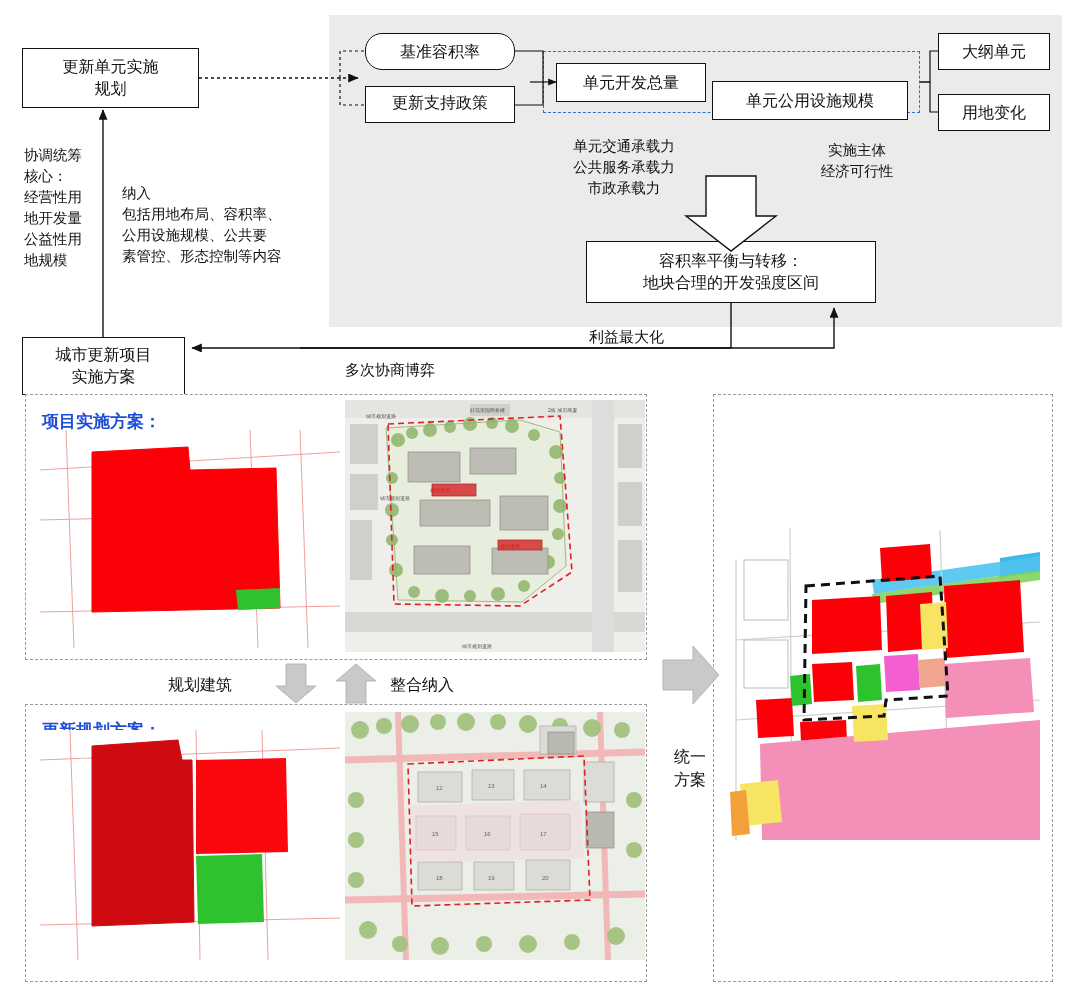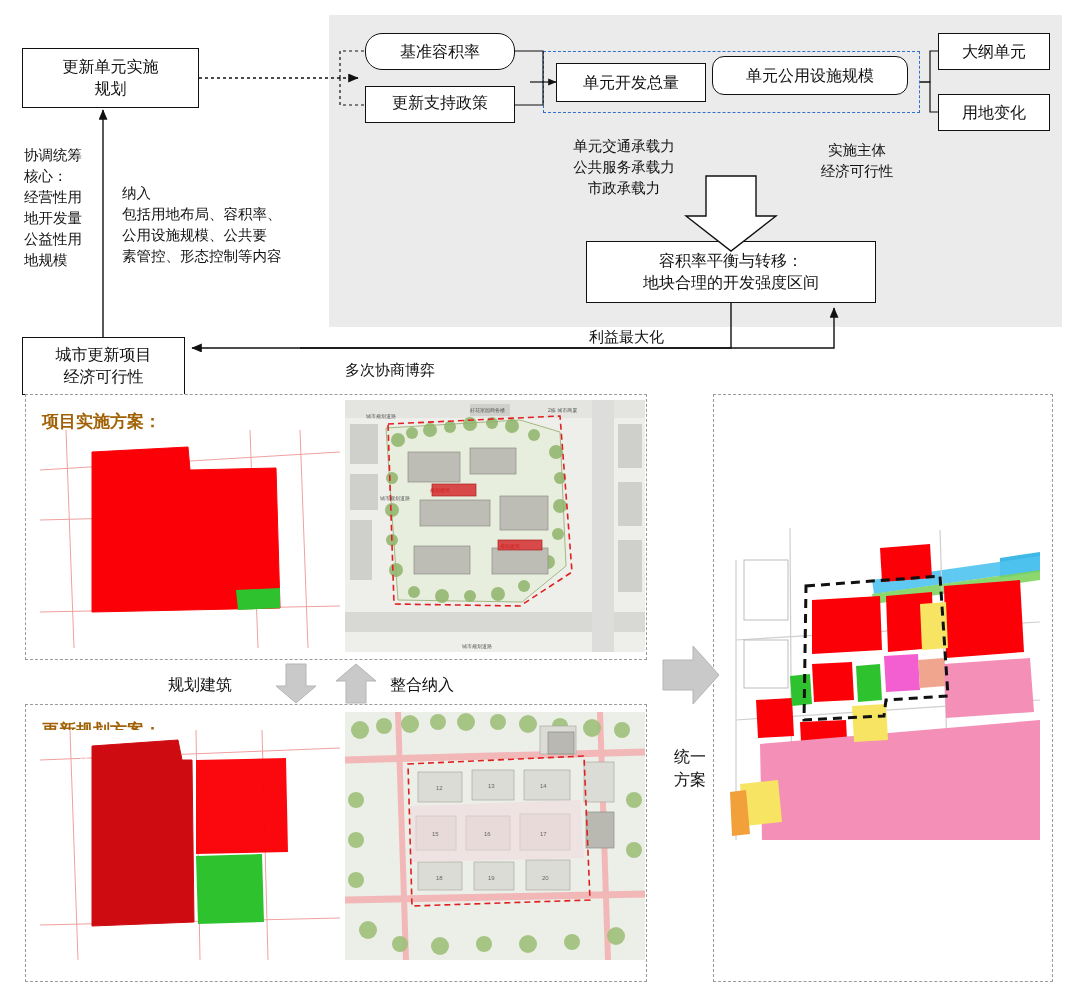--- a/index.html
+++ b/index.html
@@ -44,21 +44,21 @@
   .dashpanel{
     border:1.4px dashed #9a9a9a;
     background:#fff;
   }
 
   
   svg.lines{position:absolute;left:0;top:0;width:1080px;height:993px;pointer-events:none;}
 
   
   .figtitle{
-    position:absolute;font-size:17px;font-weight:bold;color:#a16207;
+    position:absolute;font-size:17px;font-weight:bold;color:#1d4ed8;
   }
   .redtext{
     position:absolute;color:#d00000;font-size:14.5px;line-height:1.5;white-space:pre-line;
   }
   .capt{position:absolute;font-size:15px;color:#111;}
 </style>
 </head>
 <body>
 
 <div class="canvas">
@@ -69,31 +69,31 @@
 
   <div class="abs box" style="left:22px;top:48px;width:177px;height:60px;white-space:pre-line;">更新单元实施
 规划</div>
 
   <div class="abs box" style="left:365px;top:33px;width:150px;height:37px;border-radius:17px;">基准容积率</div>
 
   <div class="abs box" style="left:365px;top:86px;width:150px;height:37px;font-family:Liberation Mono, monospace;">更新支持政策</div>
 
   <div class="abs box" style="left:556px;top:63px;width:150px;height:39px;">单元开发总量</div>
 
-  <div class="abs box" style="left:712px;top:56px;width:196px;height:39px;border-radius:12px;">单元公用设施规模</div>
+  <div class="abs box" style="left:712px;top:81px;width:196px;height:39px;">单元公用设施规模</div>
 
   <div class="abs box" style="left:938px;top:33px;width:112px;height:37px;">大纲单元</div>
 
   <div class="abs box" style="left:938px;top:94px;width:112px;height:37px;">用地变化</div>
 
   <div class="abs box" style="left:586px;top:241px;width:290px;height:62px;white-space:pre-line;">容积率平衡与转移：
 地块合理的开发强度区间</div>
 
   <div class="abs box" style="left:22px;top:337px;width:163px;height:58px;white-space:pre-line;">城市更新项目
-经济可行性</div>
+实施方案</div>
 
   <div class="label" style="left:122px;top:183px;width:210px;">纳入
 包括用地布局、容积率、
 公用设施规模、公共要
 素管控、形态控制等内容</div>
 
   <div class="label" style="left:24px;top:145px;width:110px;">协调统筹
 核心：
 经营性用
 地开发量

